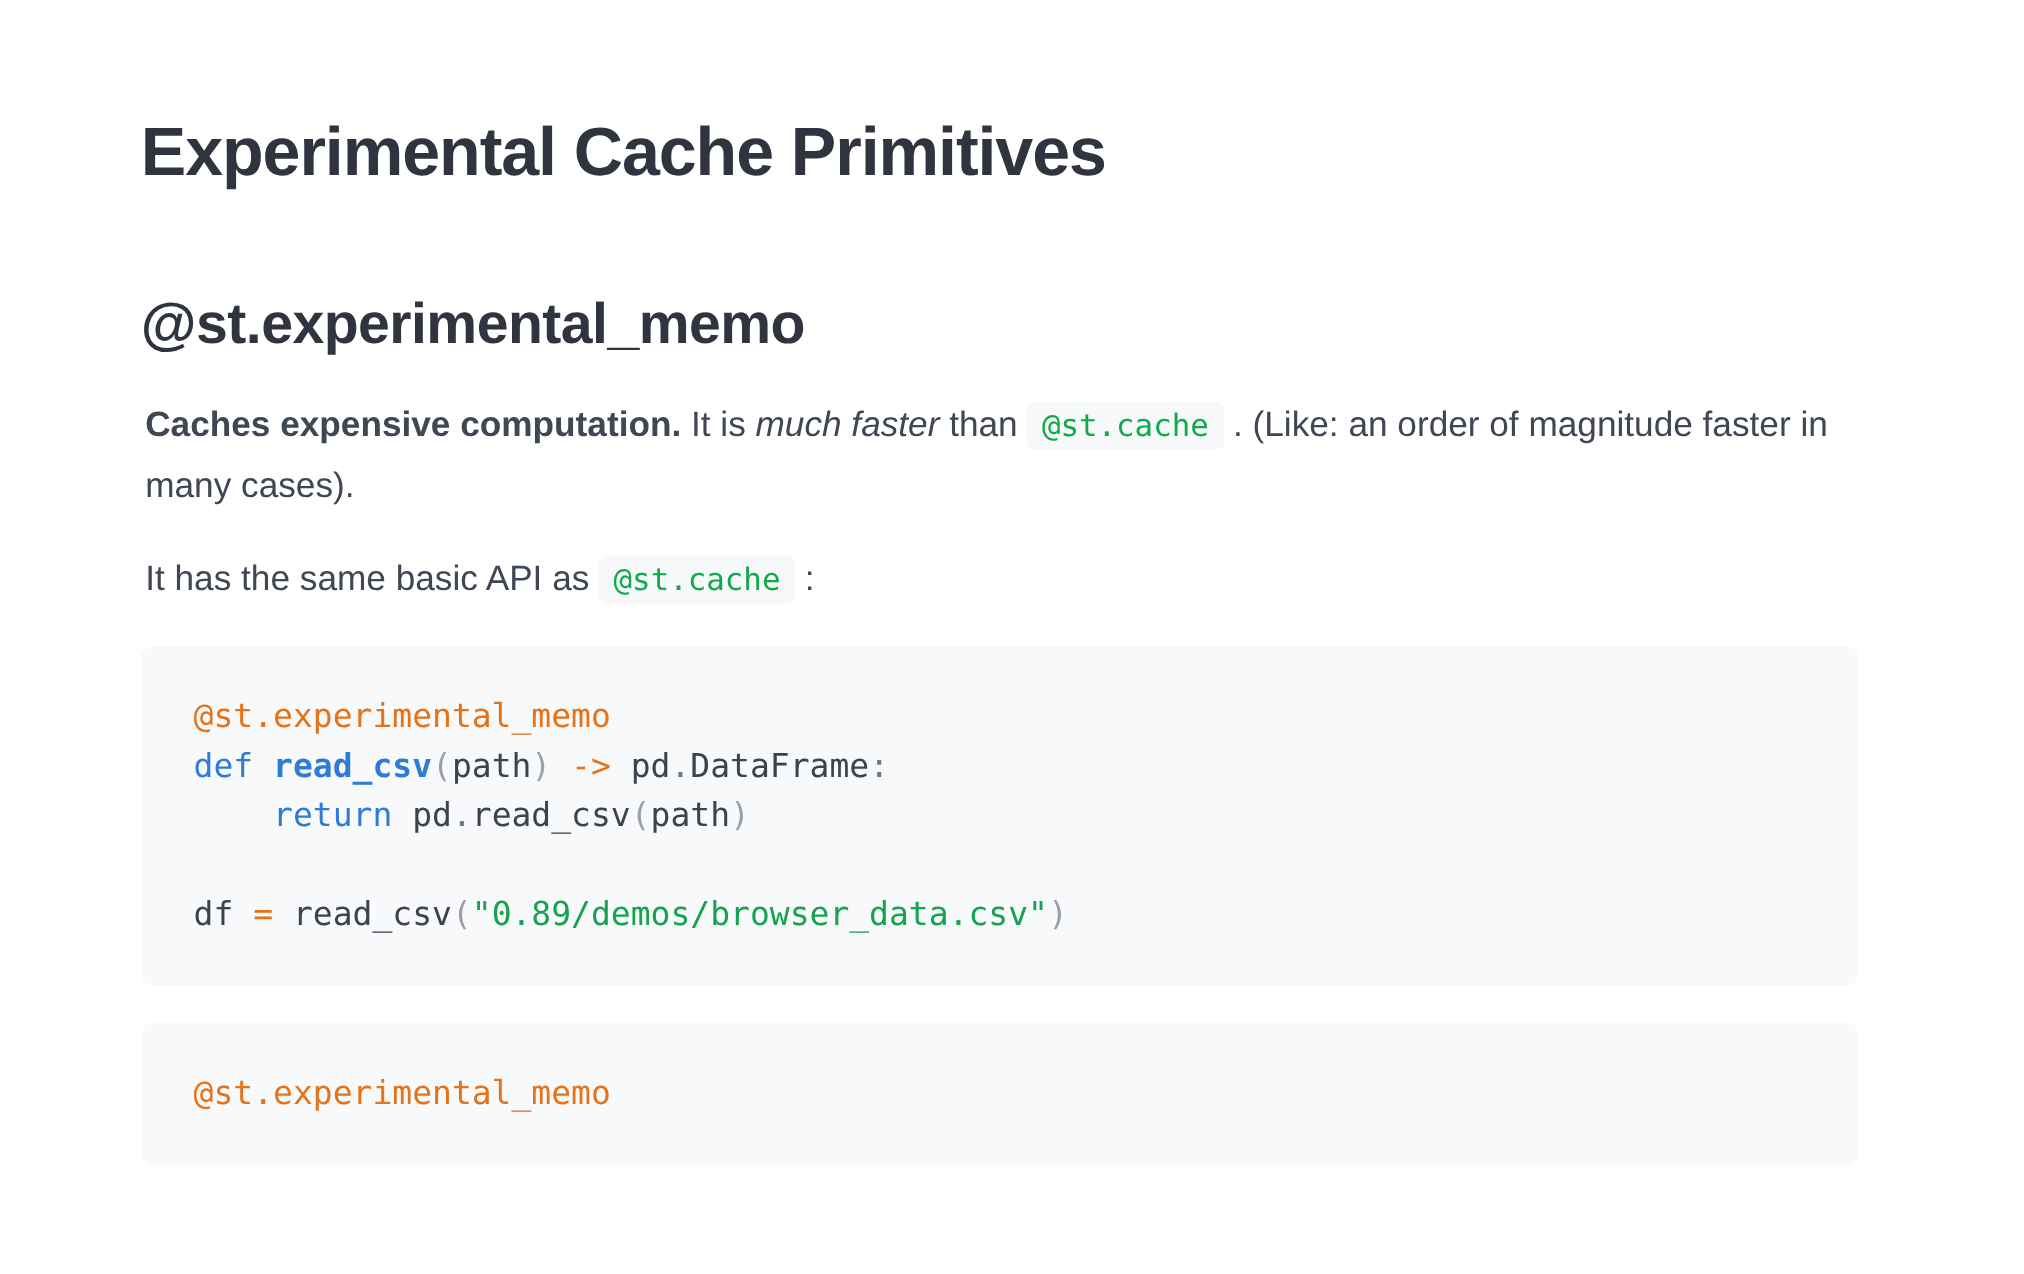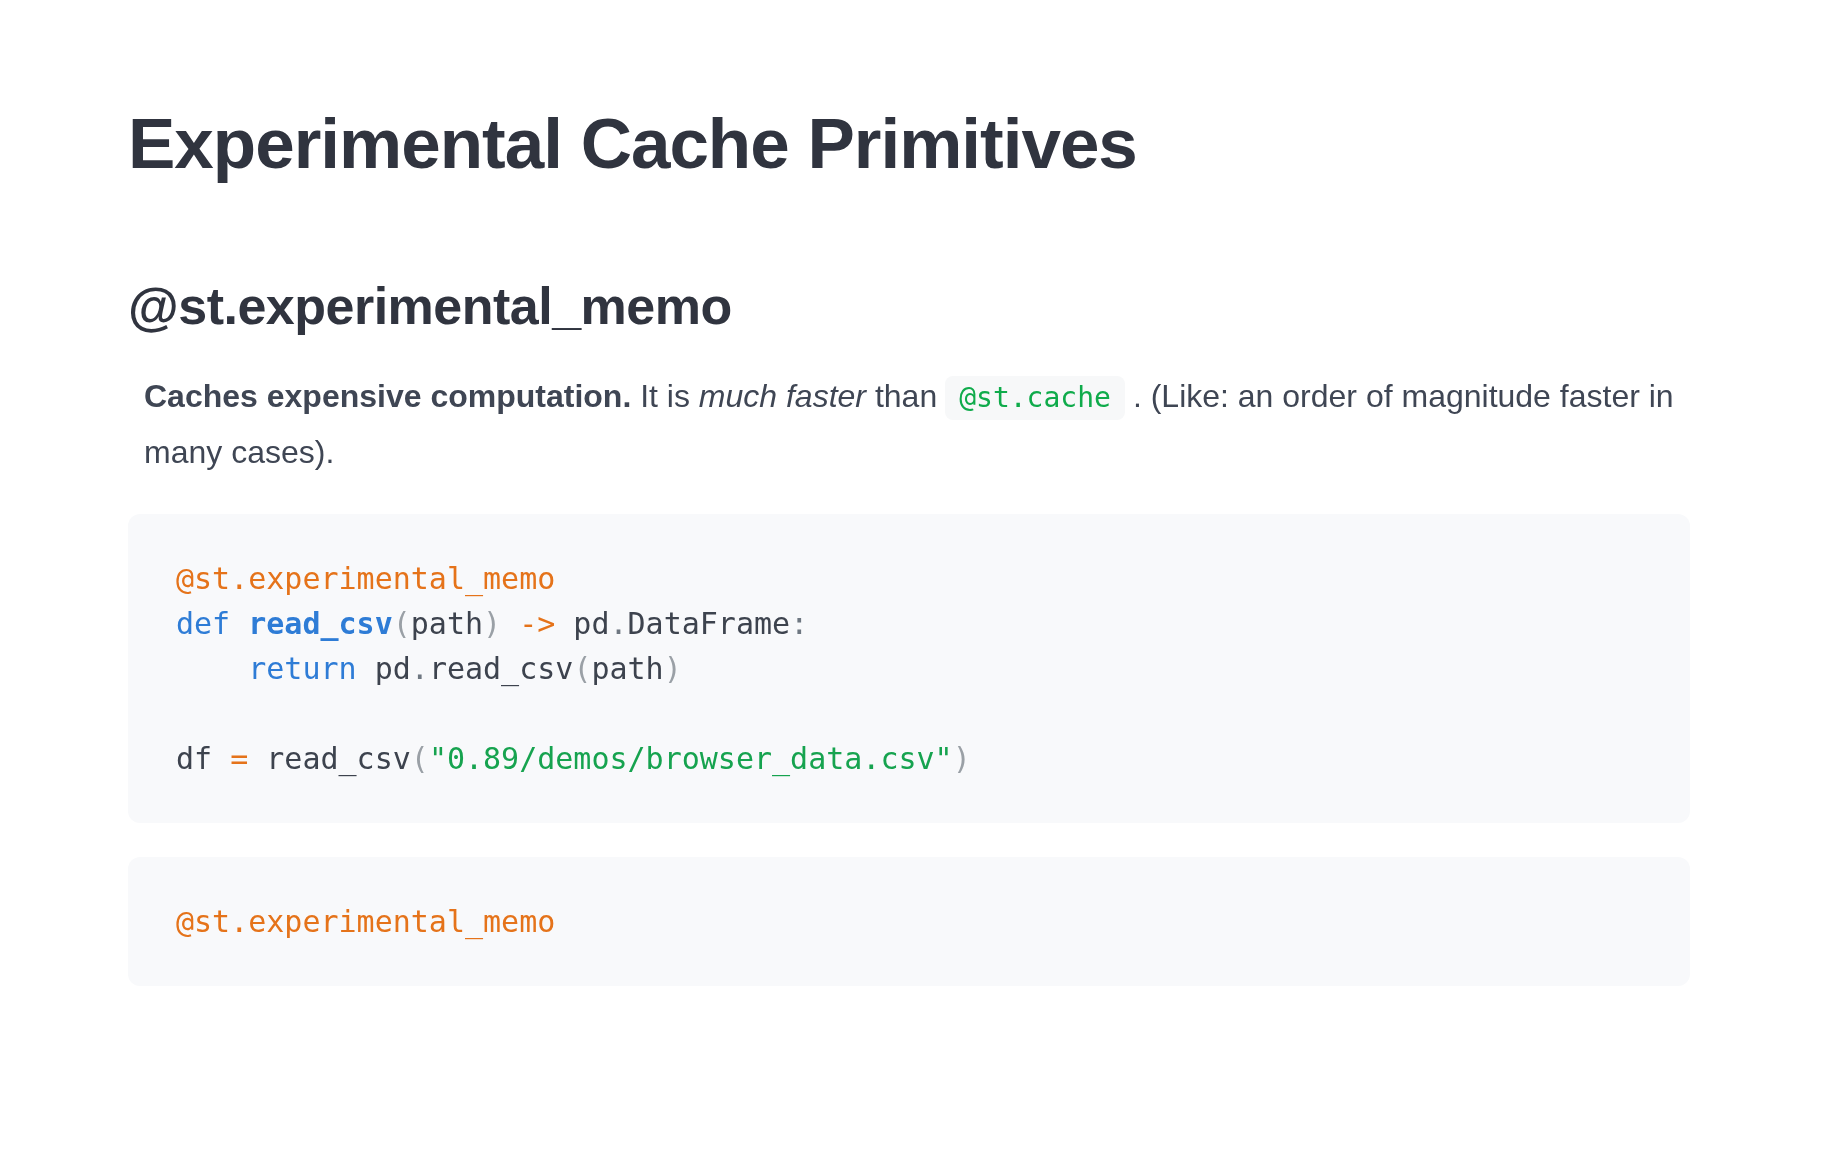--- a/index.html
+++ b/index.html
@@ -11,36 +11,36 @@
     width: 1840px;
     height: 1158px;
     overflow: hidden;
     font-family: "Liberation Sans", sans-serif;
   }
   .container {
     padding: 100px 150px 0 128px;
   }
   h1 {
     margin: 0;
-    font-size: 71px;
+    font-size: 62px;
     line-height: 1.25;
     font-weight: 700;
     letter-spacing: -1px;
     color: var(--heading, #30343f);
   }
   h2 {
     margin: 84px 0 0 0;
     font-size: 52px;
     line-height: 1.3;
     font-weight: 700;
     letter-spacing: -0.5px;
     color: var(--heading, #30343f);
   }
   p {
-    margin: 28px 16px;
+    margin: 28px 4px;
     font-size: 32px;
     line-height: 1.75;
     color: var(--body-text, #3f4654);
   }
   p .b { font-weight: 700; }
   p .i { font-style: italic; }
   .inline-code {
     font-family: "DejaVu Sans Mono", monospace;
     font-size: 28px;
     color: var(--inline-code-green, #0fab4b);
@@ -73,16 +73,17 @@
   .tok-st  { color: var(--code-green, #16a34f); }
 </style>
 </head>
 <body>
 
 <div class="container">
   <h1>Experimental Cache Primitives</h1>
   <h2>@st.experimental_memo</h2>
   <div id="content">
       <p><span class="b">Caches expensive computation.</span><span class=""> It is </span><span class="i">much faster</span><span class=""> than</span><code class="inline-code">@st.cache</code><span class="">. (Like: an order of magnitude faster in many cases).</span></p>
+      <p><span class="">It has the same basic API as</span><code class="inline-code">@st.cache</code><span class="">:</span></p>
       <pre class="code-block"><div class="code-line"><span class="tok-dec">@st.experimental_memo</span></div><div class="code-line"><span class="tok-kw">def</span><span class="tok-pl"> </span><span class="tok-fn">read_csv</span><span class="tok-pu">(</span><span class="tok-pl">path</span><span class="tok-pu">)</span><span class="tok-pl"> </span><span class="tok-op">-&gt;</span><span class="tok-pl"> pd</span><span class="tok-dot">.</span><span class="tok-pl">DataFrame</span><span class="tok-dot">:</span></div><div class="code-line"><span class="tok-pl">    </span><span class="tok-kw">return</span><span class="tok-pl"> pd</span><span class="tok-dot">.</span><span class="tok-pl">read_csv</span><span class="tok-pu">(</span><span class="tok-pl">path</span><span class="tok-pu">)</span></div><div class="code-line">&nbsp;</div><div class="code-line"><span class="tok-pl">df </span><span class="tok-op">=</span><span class="tok-pl"> read_csv</span><span class="tok-pu">(</span><span class="tok-st">"0.89/demos/browser_data.csv"</span><span class="tok-pu">)</span></div></pre>
       <pre class="code-block"><div class="code-line"><span class="tok-dec">@st.experimental_memo</span></div></pre>
     </div>
 </div>
 
 </body></html>

